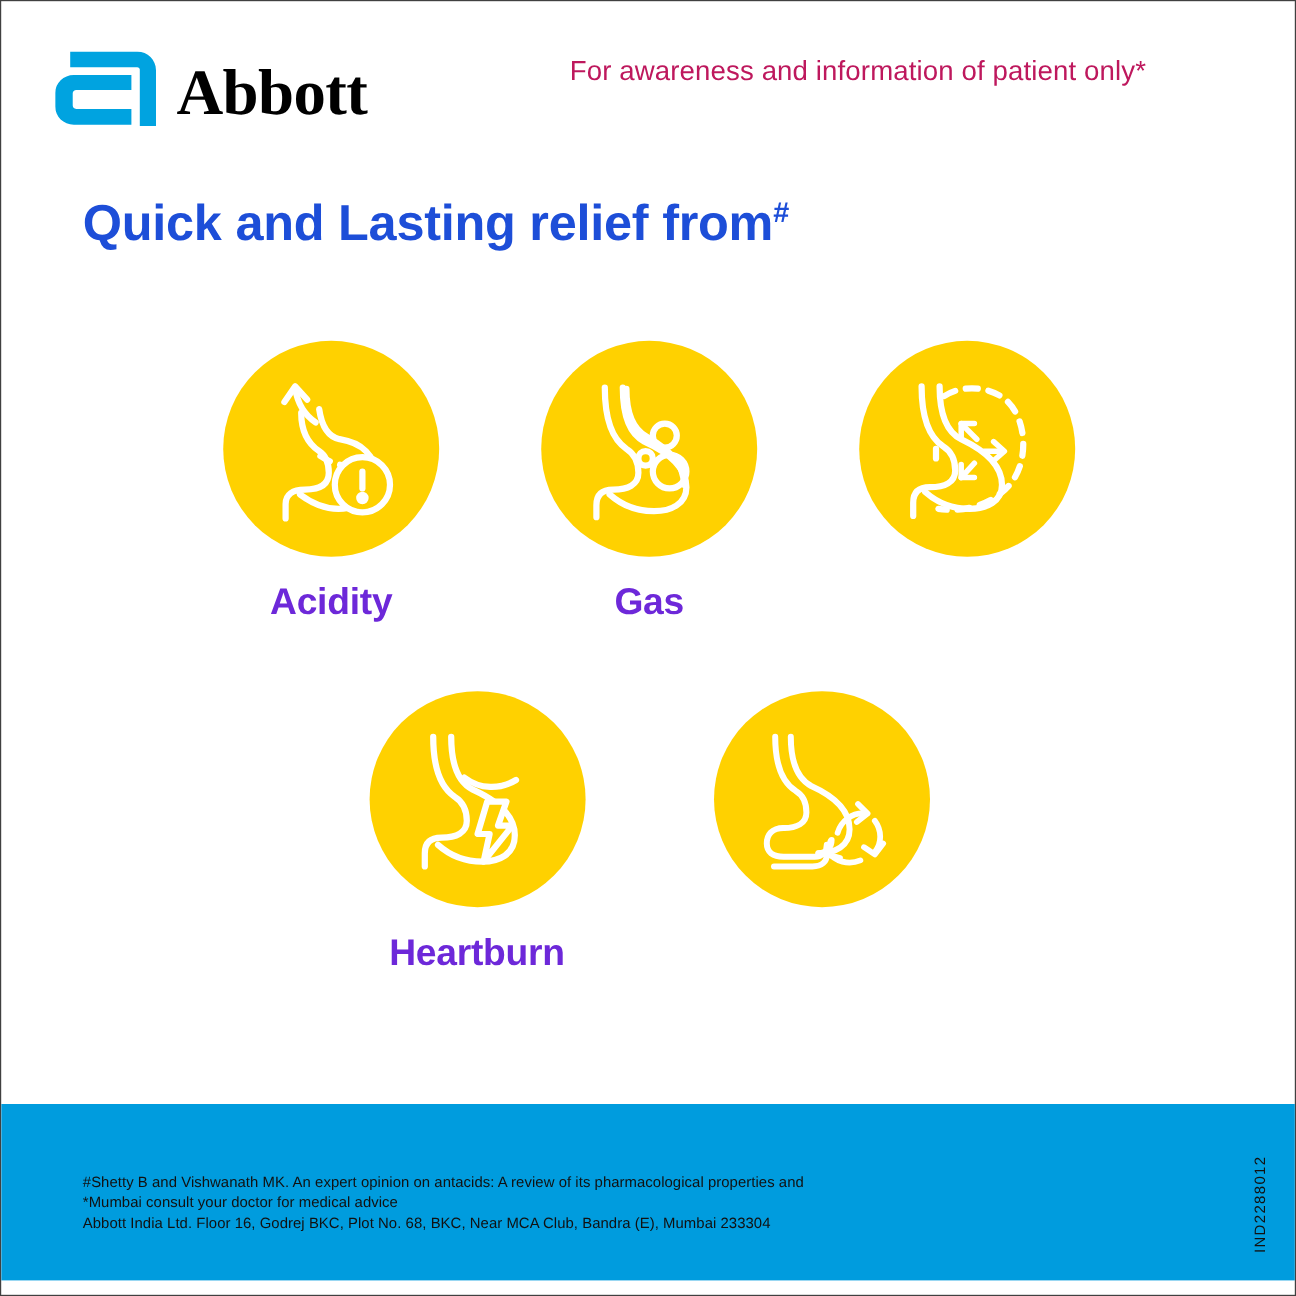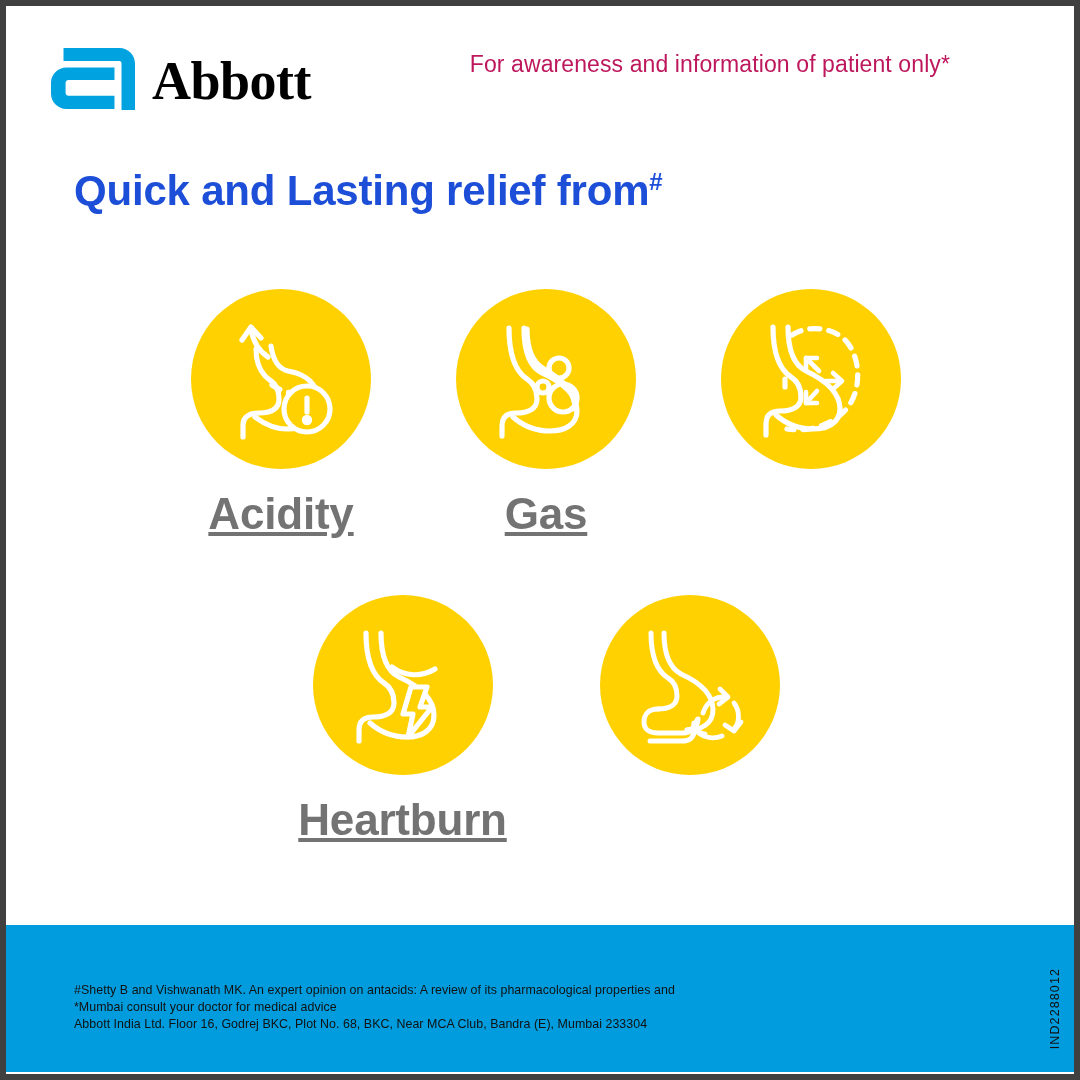--- a/index.html
+++ b/index.html
@@ -12,21 +12,21 @@
     background: #ffffff;
     font-family: "Liberation Sans", sans-serif;
     overflow: hidden;
   }
   .page {
     position: relative;
     width: 1080px;
     height: 1080px;
     background: #ffffff;
     box-sizing: border-box;
-    border: 6px solid #404040;
+    border: 1px solid #404040;
     overflow: hidden;
   }
 
   
   .brand {
     position: absolute;
     left: 45px;
     top: 42px;
     display: flex;
     align-items: center;
@@ -94,33 +94,32 @@
     height: 180px;
     border-radius: 50%;
     background: #FFD100;
     display: flex;
     align-items: center;
     justify-content: center;
   }
   .sym-disc svg { display: block; }
   .sym-label {
     margin-top: 20px;
-    font-size: 44px;
-    font-weight: bold;
-    color: #737373;
+    font-size: 31px;
+    font-weight: bold;
+    color: #6d28d9;
     letter-spacing: -0.2px;
     white-space: nowrap;
-    text-decoration: underline;
   }
 
   
   .footer {
     position: absolute;
     left: 0;
-    bottom: 2px;
+    bottom: 12px;
     width: 1080px;
     height: 147px;
     background: #009CDE;
   }
   .footer-text {
     position: absolute;
     left: 68px;
     top: 57px;
     font-size: 12.4px;
     line-height: 17.2px;

